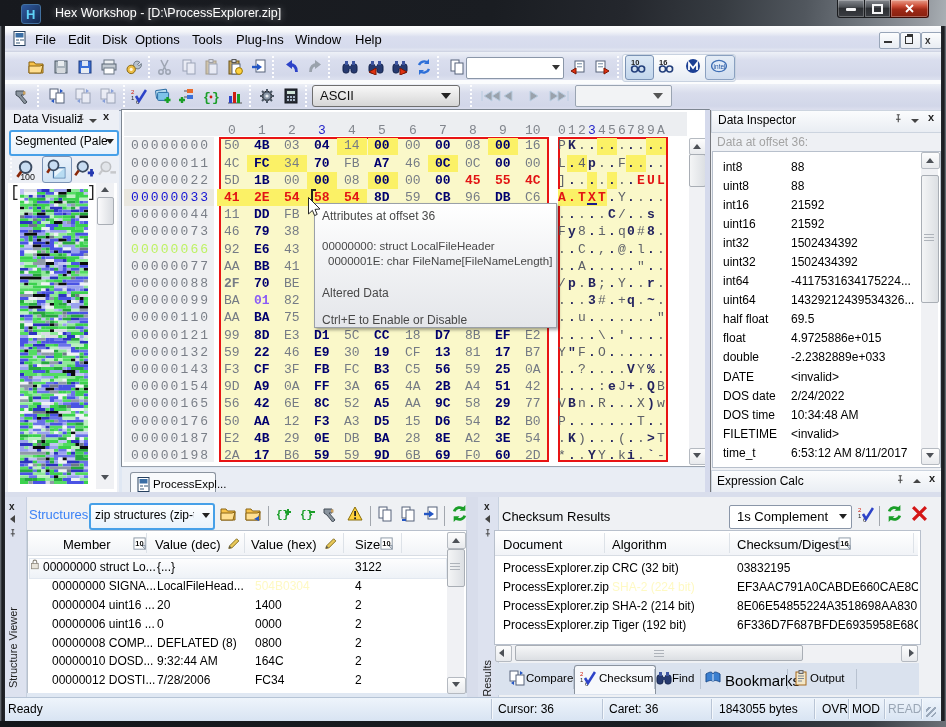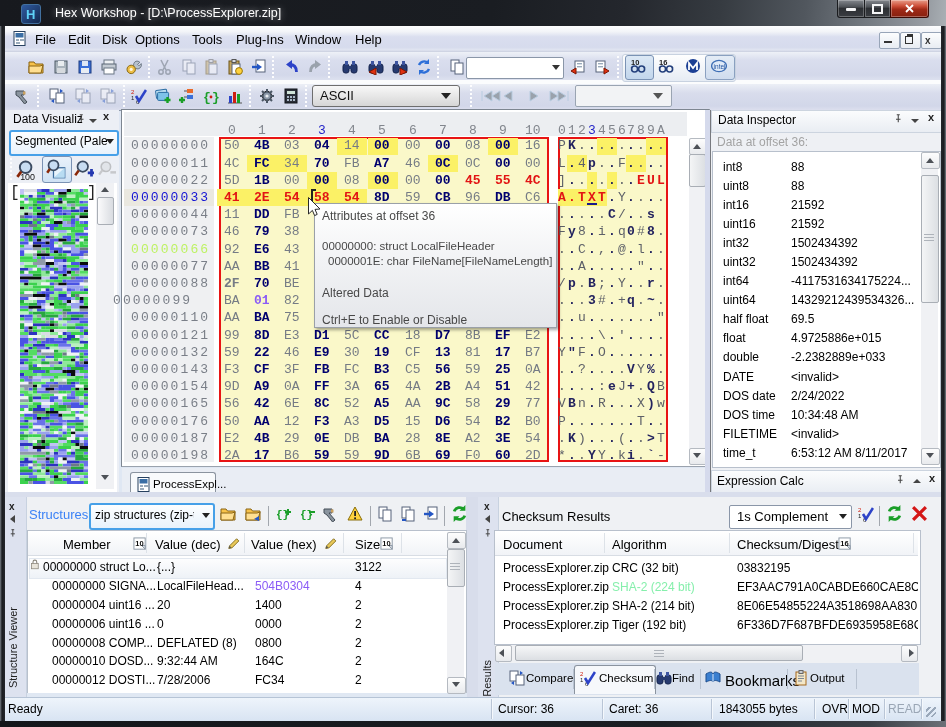--- a/index.html
+++ b/index.html
@@ -568,21 +568,21 @@
     <i style="position:absolute;left:588px;font-style:normal;color:#23235f;font-weight:700">B</i>
     <i style="position:absolute;left:598px;font-style:normal;color:#5d6068;font-weight:400">;</i>
     <i style="position:absolute;left:608px;font-style:normal;color:#23235f;font-weight:700">.</i>
     <i style="position:absolute;left:618px;font-style:normal;color:#5d6068;font-weight:400">Y</i>
     <i style="position:absolute;left:627px;font-style:normal;color:#23235f;font-weight:700">.</i>
     <i style="position:absolute;left:637px;font-style:normal;color:#5d6068;font-weight:400">.</i>
     <i style="position:absolute;left:647px;font-style:normal;color:#23235f;font-weight:700">r</i>
     <i style="position:absolute;left:657px;font-style:normal;color:#5d6068;font-weight:400">.</i>
   </div>
 <div class="abs mono" style="top:293px;font-size:13px;line-height:15px">
-    <i style="position:absolute;left:113px;letter-spacing:2.1px;font-style:normal;color:#7a7f88">00000099</i>
+    <i style="position:absolute;left:131px;letter-spacing:2.1px;font-style:normal;color:#7a7f88">00000099</i>
     <i style="position:absolute;left:224px;font-style:normal;color:#757b85;font-weight:400">BA</i>
     <i style="position:absolute;left:254px;font-style:normal;color:#8b5cf6;font-weight:700">01</i>
     <i style="position:absolute;left:284px;font-style:normal;color:#757b85;font-weight:400">82</i>
     <i style="position:absolute;left:558px;font-style:normal;color:#5d6068;font-weight:400">.</i>
     <i style="position:absolute;left:568px;font-style:normal;color:#23235f;font-weight:700">.</i>
     <i style="position:absolute;left:578px;font-style:normal;color:#5d6068;font-weight:400">.</i>
     <i style="position:absolute;left:588px;font-style:normal;color:#23235f;font-weight:700">3</i>
     <i style="position:absolute;left:598px;font-style:normal;color:#5d6068;font-weight:400">#</i>
     <i style="position:absolute;left:608px;font-style:normal;color:#23235f;font-weight:700">.</i>
     <i style="position:absolute;left:618px;font-style:normal;color:#5d6068;font-weight:400">+</i>
@@ -990,21 +990,21 @@
     <path d="M13 13l-4-4h4z" fill="#d8dce2" stroke="#8a96a4"></path>
     <text x="2.4" y="10" font-size="8" font-weight="bold" fill="#111">10</text>
   </svg>
 <div class="abs" style="left:29px;top:558px;width:416px;height:19px;background:linear-gradient(#fdfdfe,#eef2f7);border:1px solid #e2e8f0"></div>
 <div class="abs f12" style="left:43px;top:560px;color:#000;white-space:nowrap">00000000 struct Lo...</div>
 <div class="abs f12" style="left:157px;top:560px;color:#000">{...}</div>
 <div class="abs f12" style="left:255px;top:560px;color:#000"></div>
 <div class="abs f12" style="left:355px;top:560px;color:#000">3122</div>
 <div class="abs f12" style="left:52px;top:579px;color:#000;white-space:nowrap">00000000 SIGNA...</div>
 <div class="abs f12" style="left:157px;top:579px;color:#000">LocalFileHead...</div>
-<div class="abs f12" style="left:255px;top:579px;color:#8b5cf6">504B0304</div>
+<div class="abs f12" style="left:255px;top:579px;color:#fef9c3">504B0304</div>
 <div class="abs f12" style="left:355px;top:579px;color:#000">4</div>
 <div class="abs f12" style="left:52px;top:598px;color:#000;white-space:nowrap">00000004 uint16 ...</div>
 <div class="abs f12" style="left:157px;top:598px;color:#000">20</div>
 <div class="abs f12" style="left:255px;top:598px;color:#000">1400</div>
 <div class="abs f12" style="left:355px;top:598px;color:#000">2</div>
 <div class="abs f12" style="left:52px;top:617px;color:#000;white-space:nowrap">00000006 uint16 ...</div>
 <div class="abs f12" style="left:157px;top:617px;color:#000">0</div>
 <div class="abs f12" style="left:255px;top:617px;color:#000">0000</div>
 <div class="abs f12" style="left:355px;top:617px;color:#000">2</div>
 <div class="abs f12" style="left:52px;top:636px;color:#000;white-space:nowrap">00000008 COMP...</div>
@@ -1073,21 +1073,21 @@
 <svg class="abs" style="left:838px;top:537px" width="15" height="15" viewBox="0 0 16 16">
     <rect x="1" y="1" width="12" height="12" fill="#fff" stroke="#8a96a4"></rect>
     <path d="M13 13l-4-4h4z" fill="#d8dce2" stroke="#8a96a4"></path>
     <text x="2.4" y="10" font-size="8" font-weight="bold" fill="#111">16</text>
   </svg>
 <div class="abs" style="left:495px;top:556px;width:423px;height:86px;overflow:hidden">
 <div class="f12" style="position:absolute;left:8px;top:5px;color:#000">ProcessExplorer.zip</div>
 <div class="f12" style="position:absolute;left:117px;top:5px;color:#000">CRC (32 bit)</div>
 <div class="f12" style="position:absolute;left:242px;top:5px;color:#000;white-space:nowrap">03832195</div>
 <div class="f12" style="position:absolute;left:8px;top:24px;color:#000">ProcessExplorer.zip</div>
-<div class="f12" style="position:absolute;left:117px;top:24px;color:#86efac">SHA-2 (224 bit)</div>
+<div class="f12" style="position:absolute;left:117px;top:24px;color:#fef9c3">SHA-2 (224 bit)</div>
 <div class="f12" style="position:absolute;left:242px;top:24px;color:#000;white-space:nowrap">EF3AAC791A0CABDE660CAE8CD8E3BE</div>
 <div class="f12" style="position:absolute;left:8px;top:43px;color:#000">ProcessExplorer.zip</div>
 <div class="f12" style="position:absolute;left:117px;top:43px;color:#000">SHA-2 (214 bit)</div>
 <div class="f12" style="position:absolute;left:242px;top:43px;color:#000;white-space:nowrap">8E06E54855224A3518698AA830E256BA</div>
 <div class="f12" style="position:absolute;left:8px;top:62px;color:#000">ProcessExplorer.zip</div>
 <div class="f12" style="position:absolute;left:117px;top:62px;color:#000">Tiger (192 bit)</div>
 <div class="f12" style="position:absolute;left:242px;top:62px;color:#000;white-space:nowrap">6F336D7F687BFDE6935958E68C3E9CDA</div>
 </div>
 <div class="abs" style="left:495px;top:645px;width:423px;height:15px;background:#f0f1f4">
     <div style="position:absolute;left:0;top:0;width:15px;height:15px;background:linear-gradient(#fdfdfd,#e8eaed);border:1px solid #b5bac1;border-radius:2px"></div>

